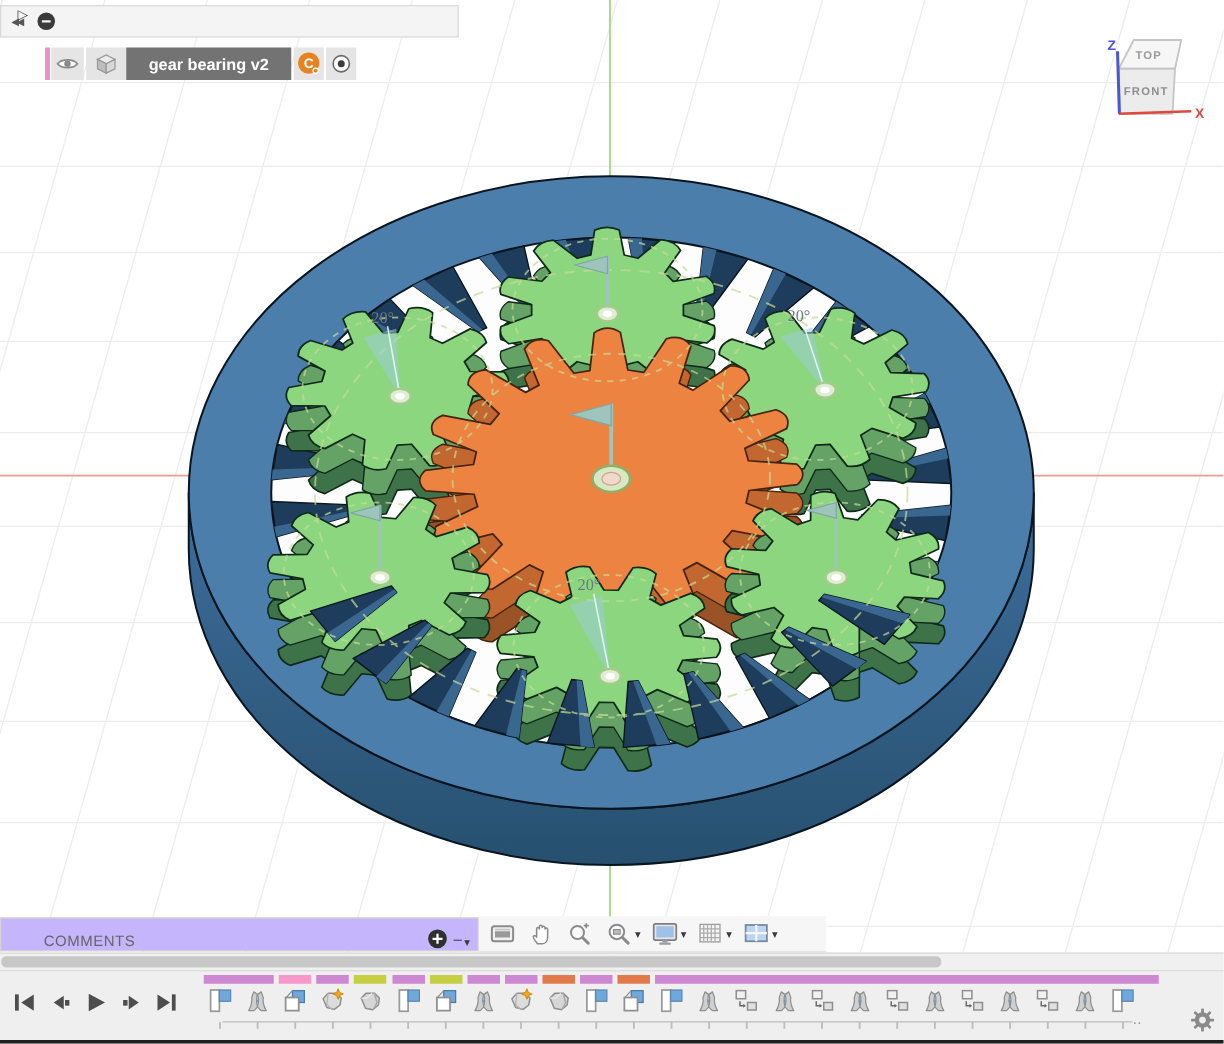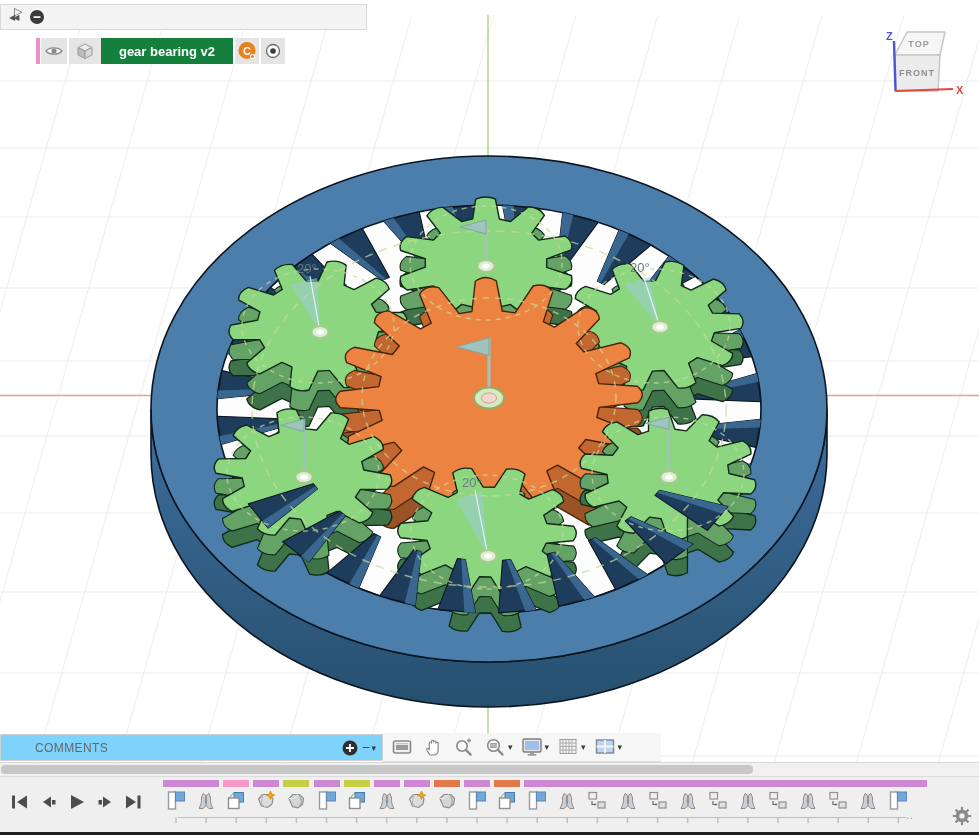--- a/index.html
+++ b/index.html
@@ -1,37 +1,37 @@
 <!DOCTYPE html>
 <html><head>
 <meta charset="utf-8">
 <style>
   html,body{margin:0;padding:0;background:#fff;width:979px;height:835px;overflow:hidden;
     font-family:"Liberation Sans","DejaVu Sans",sans-serif;-webkit-font-smoothing:antialiased;}
   #root{position:relative;width:979px;height:835px;background:#fff;}
-  #canvas{position:absolute;left:0;top:15px;width:979px;height:762px;}
+  #canvas{position:absolute;left:0;top:0;width:979px;height:762px;font-family:Liberation Serif, serif;}
   
   #browser-header{position:absolute;left:0;top:4px;width:367px;height:26px;background:#f4f4f4;
     border:1px solid #d9d9d9;box-sizing:border-box;display:flex;align-items:center;}
   #browser-collapse{font-size:8px;color:#555;letter-spacing:-2px;margin-left:8px;width:20px;}
   #browser-title{font-size:12px;color:#5f5f5f;letter-spacing:.6px;margin-left:6px;flex:1;}
   #browser-min{margin-right:10px;display:flex;}
   #browser-row{position:absolute;left:0;top:37px;height:28px;display:flex;align-items:center;}
   #browser-expand{position:absolute;left:14px;top:5px;font-size:11px;color:#4a4a4a;}
   .brow-box{height:26px;display:flex;align-items:center;justify-content:center;background:#e5e5e5;}
   #brow-pink{position:absolute;left:36px;top:1px;width:4px;height:26px;}
   #brow-eye{position:absolute;left:41px;top:1px;width:26px;}
   #brow-cube{position:absolute;left:69px;top:1px;width:32px;}
   #brow-label{position:absolute;left:101px;top:1px;width:132px;color:#fff;font-weight:bold;
     font-size:13px;justify-content:center;}
   #brow-badge{position:absolute;left:235px;top:1px;width:24px;}
   #brow-radio{position:absolute;left:261px;top:1px;width:24px;}
   
-  #comments-panel{position:absolute;left:0;top:734px;width:383px;height:27px;background:#7dd3fc;
-    border:1px solid #d2d2d2;box-sizing:border-box;display:flex;align-items:center;}
+  #comments-panel{position:absolute;left:0;top:734px;width:383px;height:27px;background:#c4b5fd;
+    border:1px solid #d2d2d2;box-sizing:border-box;display:flex;align-items:flex-end;}
   #comments-title{font-size:12px;color:#666;letter-spacing:.4px;margin-left:34px;flex:1;}
   #comments-add{display:flex;margin-right:2px;}
   #comments-dash{color:#3a3a3a;font-size:12px;margin:0 2px 2px 2px;}
   #comments-caret{color:#3a3a3a;font-size:9px;margin-right:6px;}
   #navbar{position:absolute;left:383px;top:733px;width:278px;height:29px;background:#f6f6f6;
     display:flex;align-items:center;border-bottom:1px solid #e0e0e0;box-sizing:border-box;}
   .nav-item{display:flex;align-items:center;margin-left:7px;}
   .caret{font-size:9px;color:#3a3a3a;margin-left:1px;}
   
   #hscroll{position:absolute;left:0;top:762px;width:979px;height:14px;background:#f0f0f0;
@@ -259,21 +259,21 @@
           <circle cx="11" cy="11" r="2.6" fill="#8a8a8a"></circle>
         </svg>
     </div>
     <div id="brow-cube" class="brow-box">
       <svg width="24" height="24">
           <polygon points="5,8.5 12,5 19,8.5 12,12" fill="#ececec" stroke="#9a9a9a"></polygon>
           <polygon points="5,8.5 12,12 12,19.5 5,16" fill="#bdbdbd" stroke="#9a9a9a"></polygon>
           <polygon points="12,12 19,8.5 19,16 12,19.5" fill="#d8d8d8" stroke="#9a9a9a"></polygon>
         </svg>
     </div>
-    <div id="brow-label" class="brow-box" style="background: #15803d;">gear bearing v2</div>
+    <div id="brow-label" class="brow-box" style="background: #737373;">gear bearing v2</div>
     <div id="brow-badge" class="brow-box">
       <svg width="22" height="22">
           <circle cx="11" cy="10.5" r="8.5" fill="#E8821F"></circle>
           <text x="11" y="14.5" text-anchor="middle" font-size="11" font-weight="bold" fill="#fff">C</text>
           <circle cx="16.5" cy="16.5" r="2.6" fill="#fff"></circle>
           <circle cx="16.5" cy="16.5" r="1.5" fill="#E8821F"></circle>
         </svg>
     </div>
     <div id="brow-radio" class="brow-box">
       <svg width="22" height="22">

